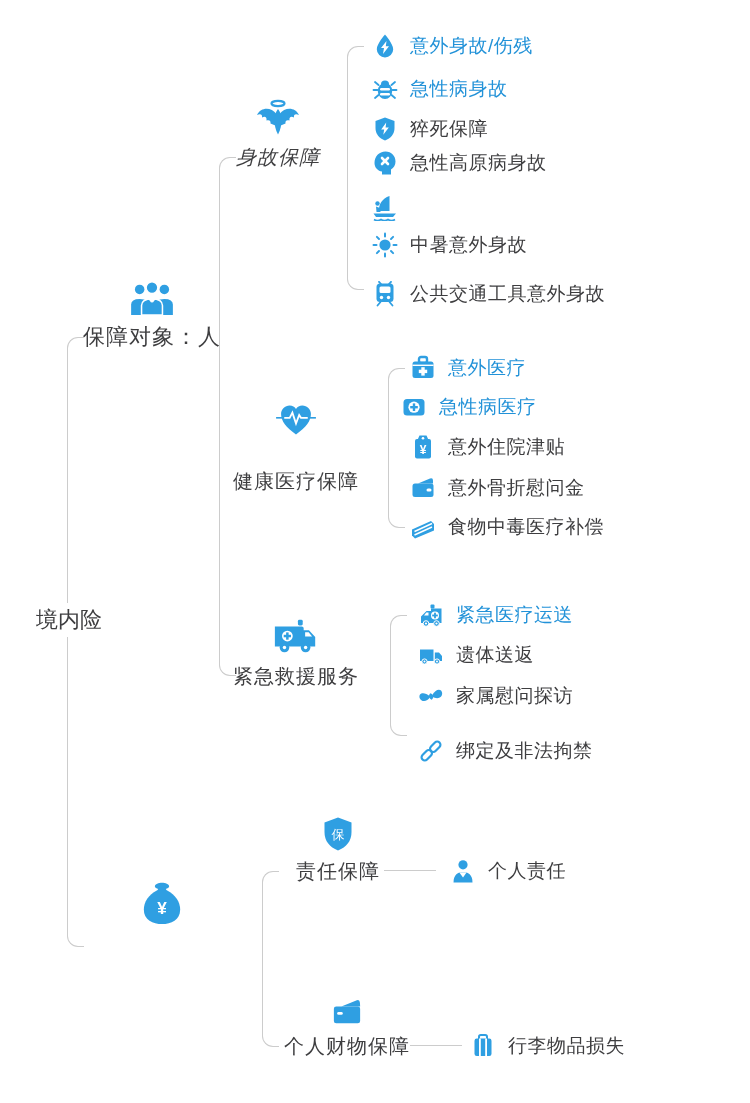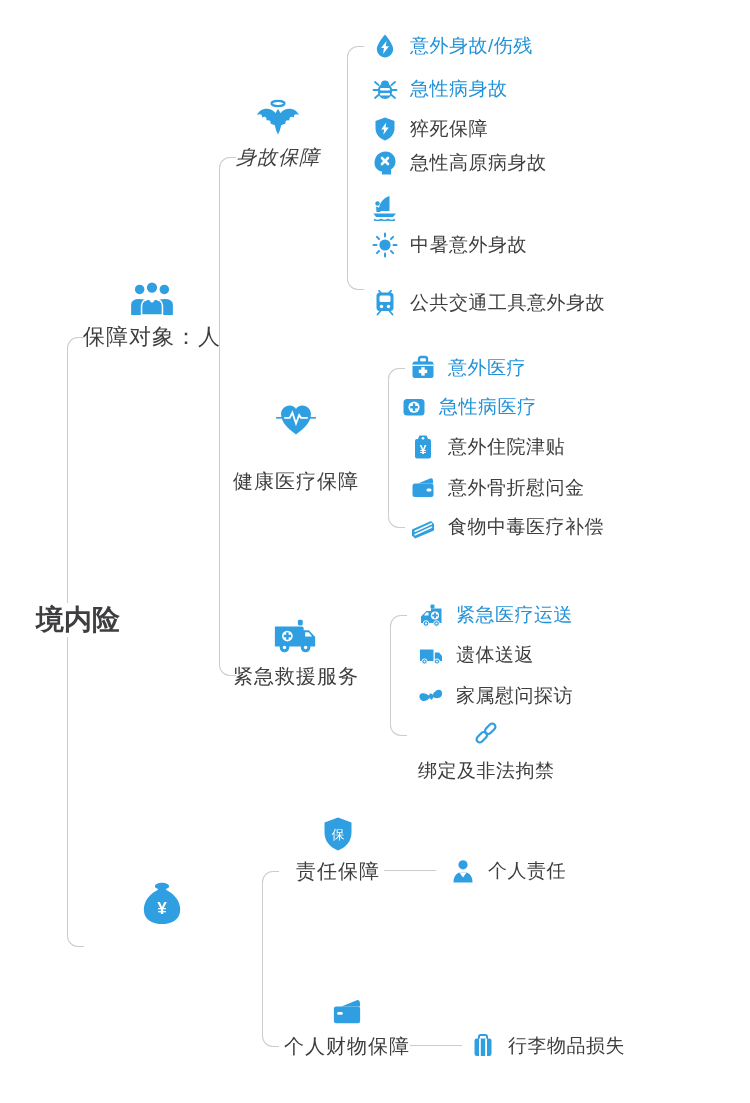--- a/index.html
+++ b/index.html
@@ -17,22 +17,22 @@
   .leaf .ic svg{width:100%;height:100%;display:block;}
   .leaf .lbl{font-size:19px;color:#3E3E40;white-space:nowrap;letter-spacing:.5px;font-weight:500;}
   .leaf .lbl.hl{color:#2292D8;}
   
   .pnode{position:absolute;display:flex;flex-direction:column;align-items:center;gap:5px;
          transform:translateX(-50%);z-index:2;}
   .pnode .ic{color:#2F9FE2;display:block;}
   .pnode .ic svg{display:block;}
   .pnode .plbl{font-size:20px;line-height:28px;color:#3E3E40;white-space:nowrap;letter-spacing:1px;font-weight:500;}
   .pnode.bnode .plbl{font-size:22px;line-height:30px;}
-  .root-lbl{position:absolute;font-size:28px;line-height:30px;color:#3E3E40;background:#fff;
-            padding:2px 6px;white-space:nowrap;z-index:3;font-weight:700;}
+  .root-lbl{position:absolute;font-size:22px;line-height:30px;color:#3E3E40;background:#fff;
+            padding:2px 6px;white-space:nowrap;z-index:3;font-weight:400;}
 </style>
 </head>
 <body>
 
 <div id="canvas">
 
   <div class="cv t" style="left:67px;top:337px;"></div>
   <div class="lv" style="left:67px;top:349px;height:585px;"></div>
   <div class="cv b" style="left:67px;top:934px;"></div>
 
@@ -232,21 +232,21 @@
           <line x1="4.9" y1="4.9" x2="7" y2="7"></line>
             <line x1="19" y1="19" x2="21.1" y2="21.1"></line>
           <line x1="19" y1="7" x2="21.1" y2="4.9"></line>
             <line x1="4.9" y1="21.1" x2="7" y2="19"></line>
         </g>
       </svg>
     </span>
     <span class="lbl">中暑意外身故</span>
   </div>
 
-  <div class="leaf" style="left:372px;top:288px;align-items:center;">
+  <div class="leaf" style="left:372px;top:279px;align-items:center;">
     <span class="ic">
       <svg viewBox="0 0 26 26">
         <g stroke="currentColor" stroke-width="1.8" stroke-linecap="round">
           <line x1="9" y1="3" x2="7" y2="0.8"></line>
             <line x1="17" y1="3" x2="19" y2="0.8"></line>
           <line x1="8.5" y1="21" x2="5.5" y2="24.5"></line>
             <line x1="17.5" y1="21" x2="20.5" y2="24.5"></line>
         </g>
         <rect x="4.5" y="2.5" width="17" height="18.5" rx="3.5" fill="currentColor"></rect>
         <rect x="7.5" y="5.5" width="11" height="6.5" rx="1.5" fill="#fff"></rect>
@@ -353,21 +353,21 @@
         <g fill="currentColor" transform="rotate(-12 13 13)">
           <path d="M12 13 C7 6.5 1 7.5 1.5 12.5 C2 17 8 18.5 12 13.5 Z"></path>
           <path d="M14 13 C19 6.5 25 7.5 24.5 12.5 C24 17 18 18.5 14 13.5 Z"></path>
           <path d="M13 10.2 C15.8 11.8 15.8 15.2 13 16.8 C10.2 15.2 10.2 11.8 13 10.2 Z"></path>
         </g>
       </svg>
     </span>
     <span class="lbl">家属慰问探访</span>
   </div>
 
-  <div class="leaf" style="left:418px;top:720px;flex-direction:column;">
+  <div class="leaf" style="left:418px;top:736px;">
     <span class="ic">
       <svg viewBox="0 0 26 26">
         <g fill="none" stroke="currentColor" stroke-width="2.2" transform="rotate(-45 13 13)">
           <rect x="1" y="9.8" width="12" height="6.4" rx="3.2"></rect>
           <rect x="13" y="9.8" width="12" height="6.4" rx="3.2"></rect>
         </g>
       </svg>
     </span>
     <span class="lbl">绑定及非法拘禁</span>
   </div>

